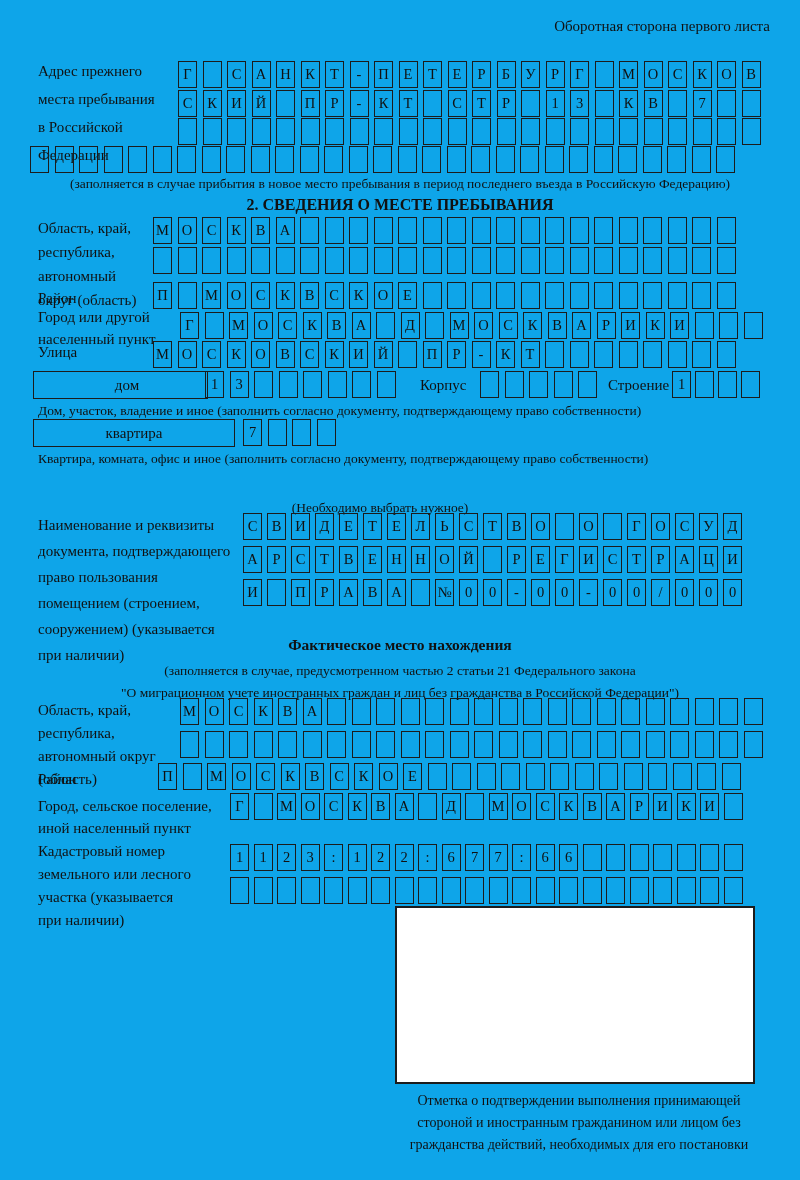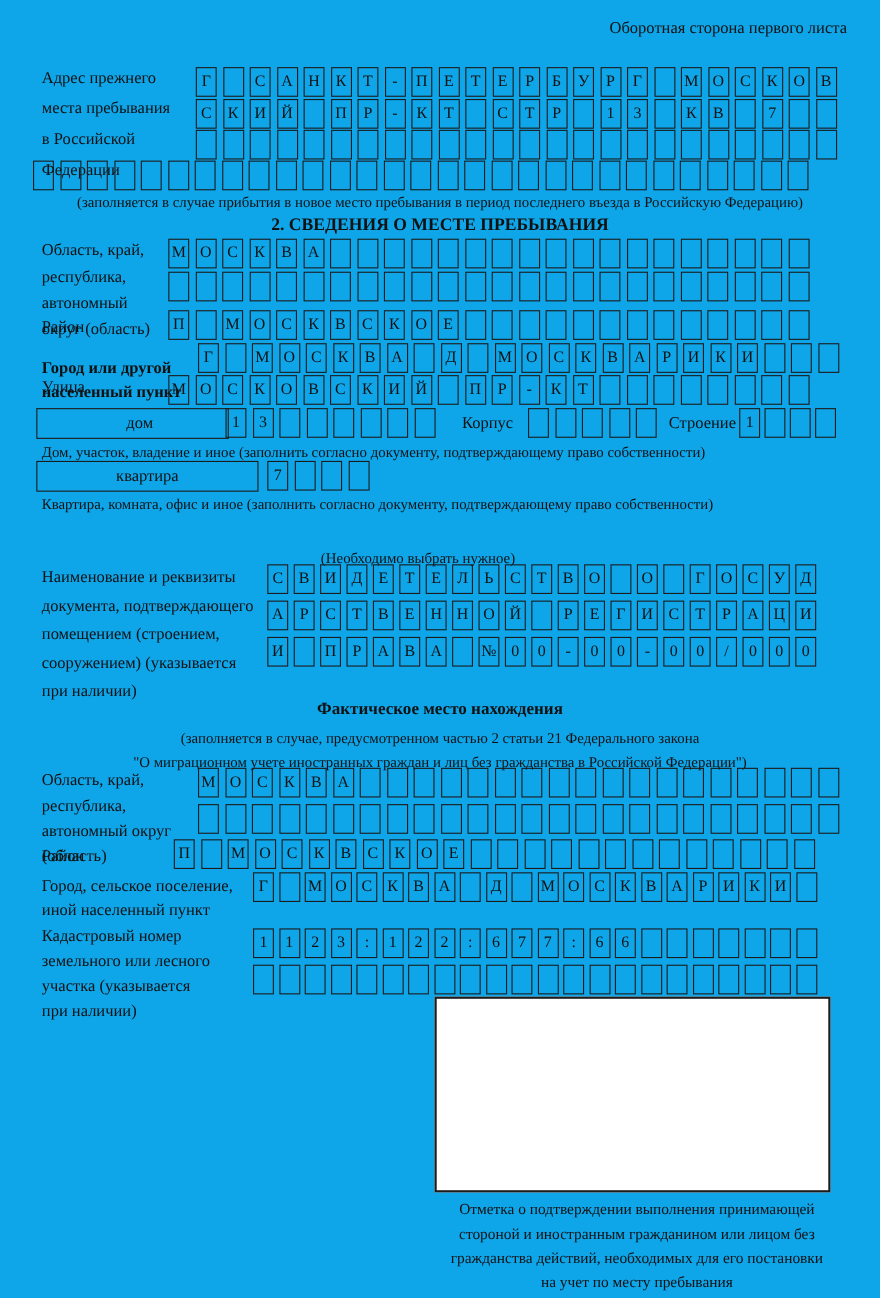--- a/index.html
+++ b/index.html
@@ -236,21 +236,21 @@
       <span class="cbox"></span>
       <span class="cbox"></span>
       <span class="cbox"></span>
       <span class="cbox"></span>
       <span class="cbox"></span>
       <span class="cbox"></span>
       <span class="cbox"></span>
       <span class="cbox"></span>
     </div>
 
-  <div class="abs lbl lh22" style="left:38px; top:324px;font-weight:bold;">
+  <div class="abs lbl lh22" style="left:38px; top:306px;">
       <div>Город или другой</div>
       <div>населенный пункт</div>
     </div>
   <div class="abs cboxrow g55" style="left:180px; top:312px;">
       <span class="cbox">Г</span>
       <span class="cbox"></span>
       <span class="cbox">М</span>
       <span class="cbox">О</span>
       <span class="cbox">С</span>
       <span class="cbox">К</span>
@@ -341,20 +341,21 @@
         <span class="cbox"></span>
       </div>
   </div>
   <div class="abs cap" style="left:38px; top:451px;">Квартира, комната, офис и иное (заполнить согласно документу, подтверждающему право собственности)</div>
 
   <div class="abs cap center" style="left:210px; top:500px; width:340px;">(Необходимо выбрать нужное)</div>
 
   <div class="abs lbl lh26" style="left:38px; top:512px;">
       <div>Наименование и реквизиты</div>
       <div>документа, подтверждающего</div>
+      <div>право пользования</div>
       <div>помещением (строением,</div>
       <div>сооружением) (указывается</div>
       <div>при наличии)</div>
     </div>
   <div class="abs cboxrow g5" style="left:243px; top:513px;">
       <span class="cbox">С</span>
       <span class="cbox">В</span>
       <span class="cbox">И</span>
       <span class="cbox">Д</span>
       <span class="cbox">Е</span>
@@ -597,16 +598,15 @@
       <span class="cbox"></span>
       <span class="cbox"></span>
       <span class="cbox"></span>
     </div>
 
   <div class="abs stampbox" style="left:395px; top:906px; width:356px; height:174px;"></div>
   <div class="abs cap center lh22" style="left:383px; top:1090px; width:392px; font-size:14px;">
       <div>Отметка о подтверждении выполнения принимающей</div>
       <div>стороной и иностранным гражданином или лицом без</div>
       <div>гражданства действий, необходимых для его постановки</div>
-      <div>на учет по месту пребывания</div>
     </div>
 
 </div>
 
 </body></html>

